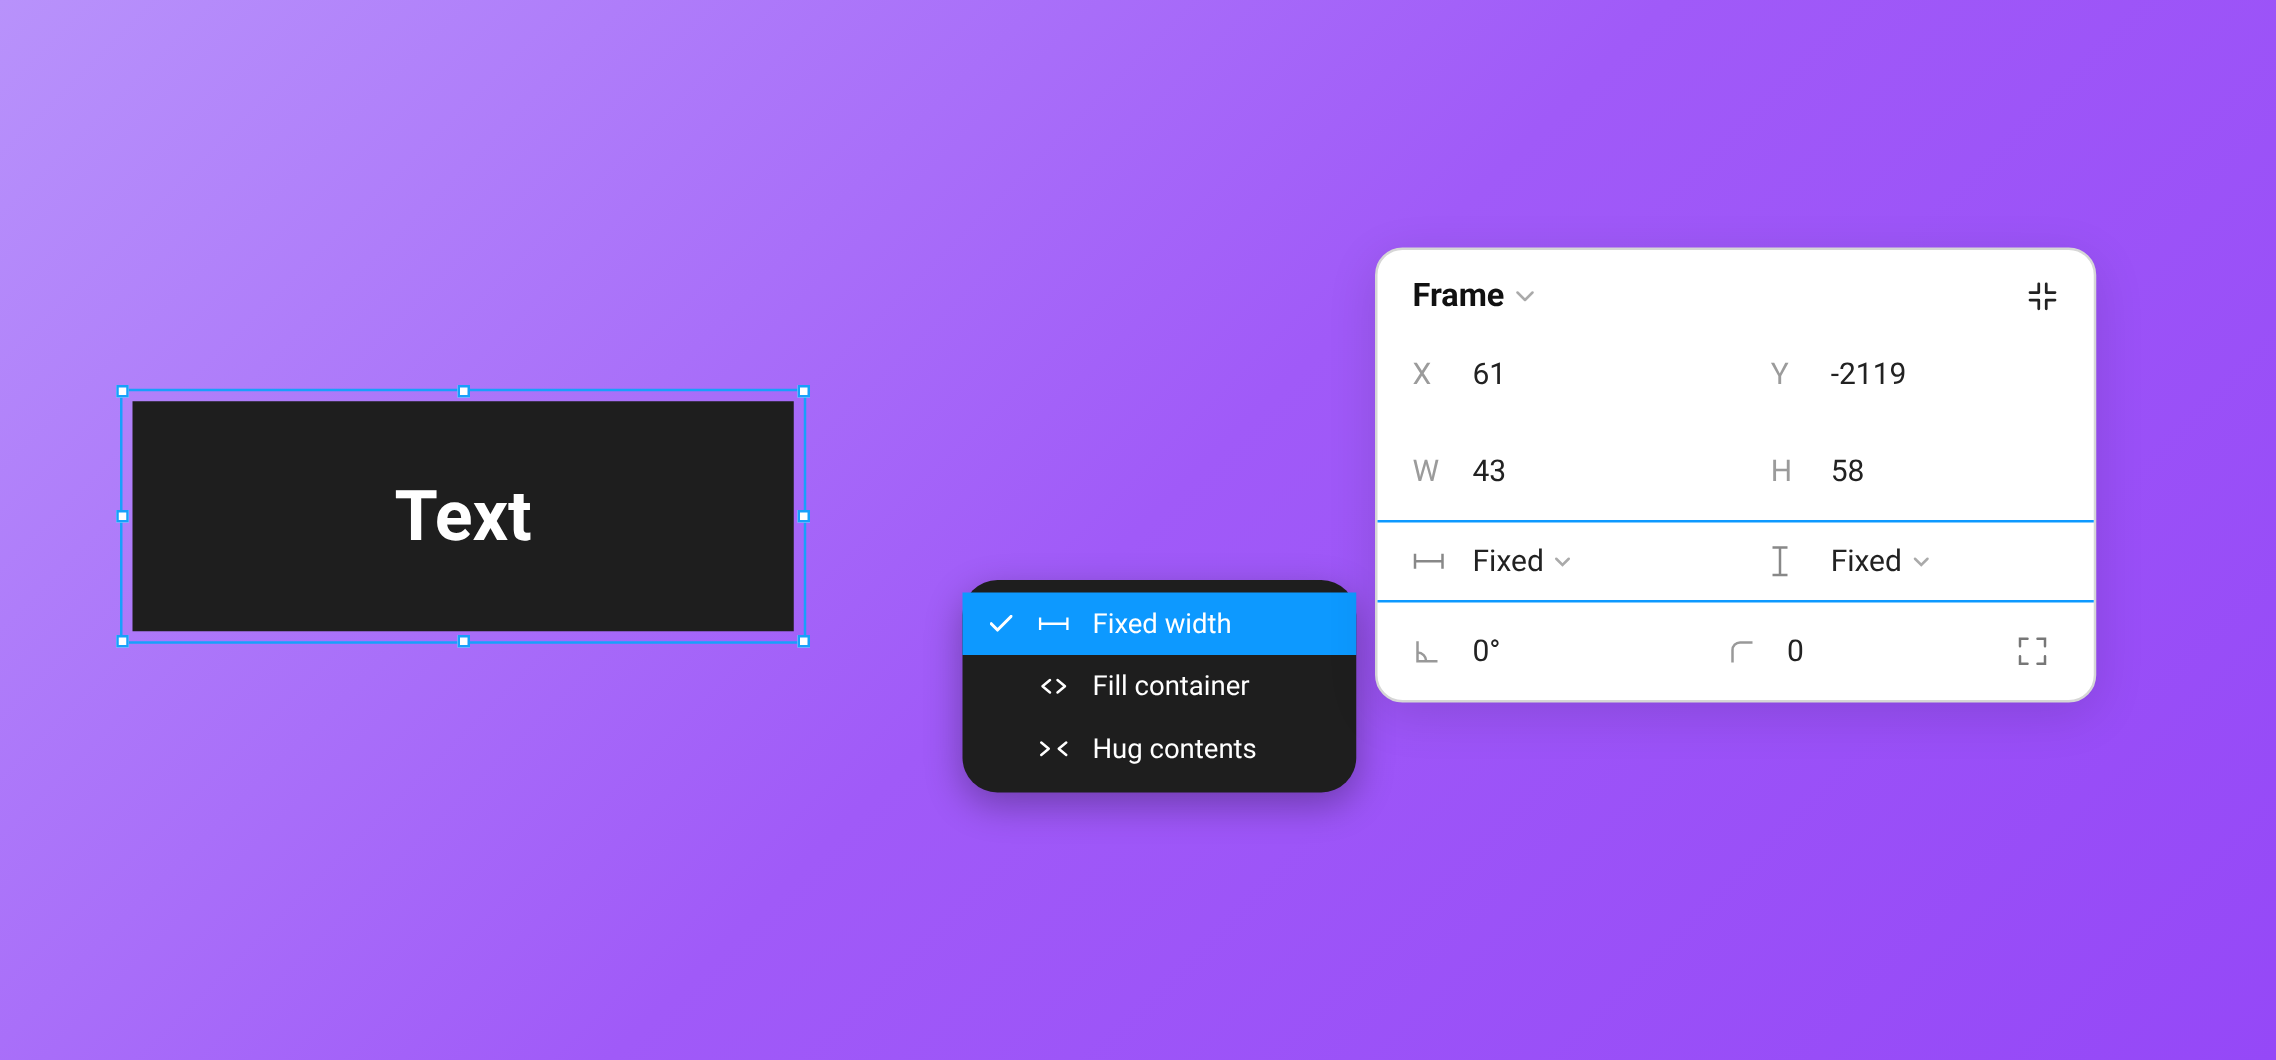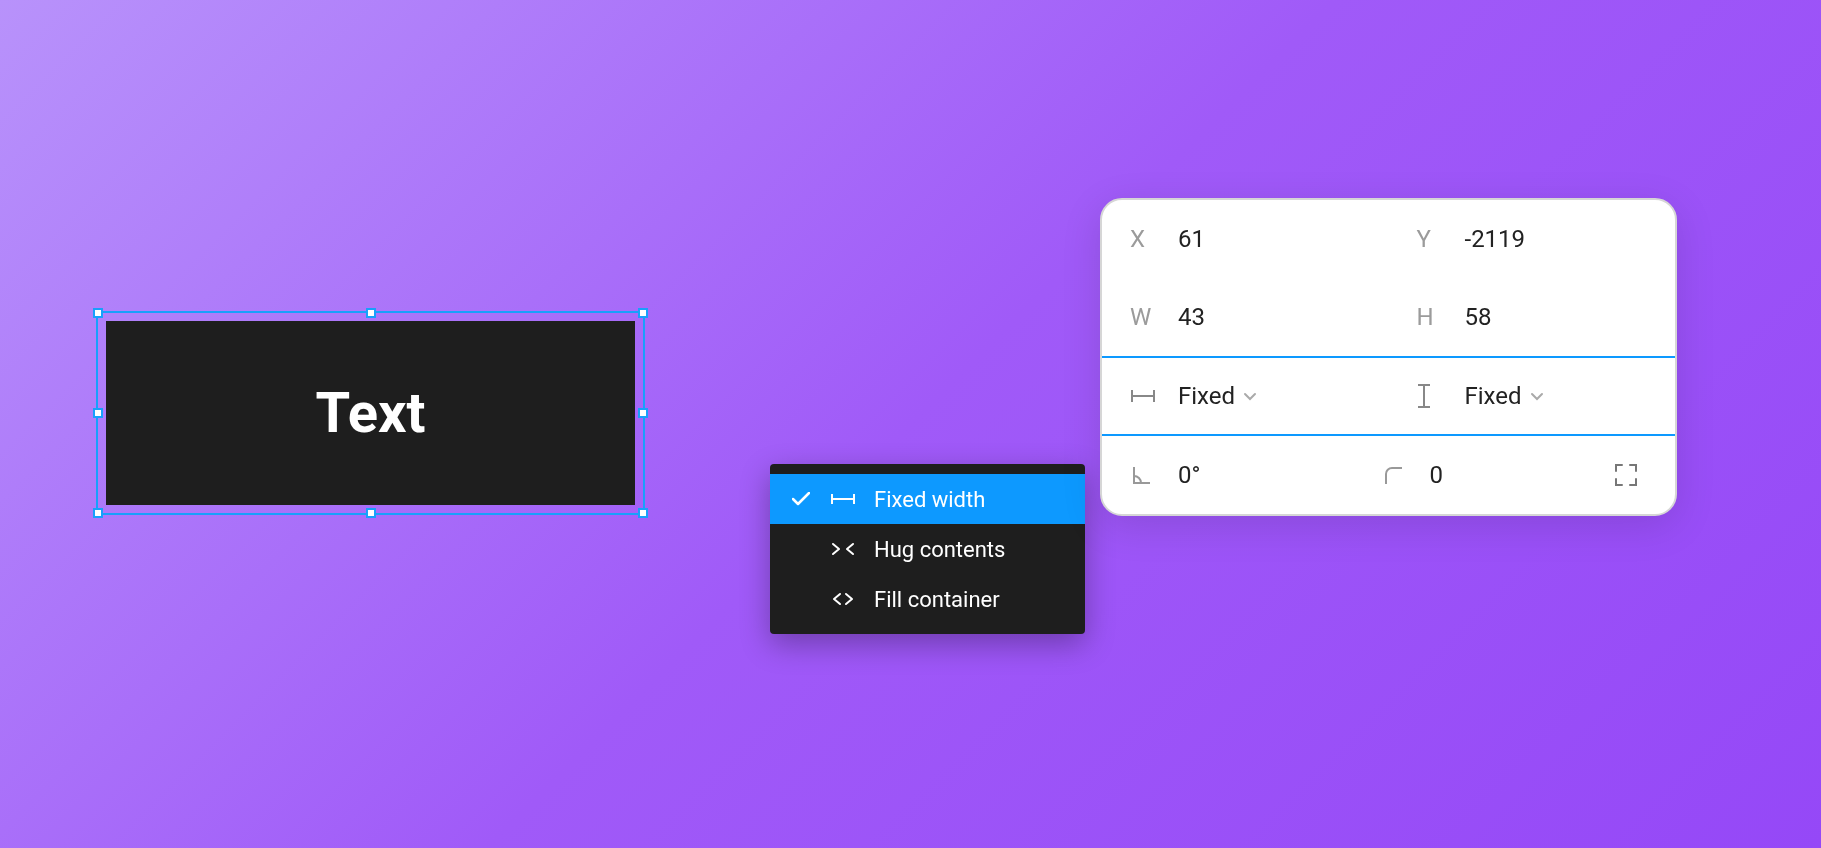--- a/index.html
+++ b/index.html
@@ -50,21 +50,21 @@
     .handle.lm { left: -5px; top: 50%; transform: translateY(-50%); }
     .handle.rm { right: -5px; top: 50%; transform: translateY(-50%); }
 
     
     .context-menu {
       position: absolute;
       left: 770px;
       top: 464px;
       width: 315px;
       background: #1e1e1e;
-      border-radius: 4px;
+      border-radius: 28px;
       padding: 10px 0;
       box-shadow: 0 10px 30px rgba(0,0,0,0.3);
     }
     .context-item {
       display: flex;
       align-items: center;
       height: 50px;
       padding: 0 20px;
       color: #ffffff;
       font-size: 22px;
@@ -148,21 +148,21 @@
       color: #222;
     }
     .sizing-section {
       grid-column: 1 / span 2;
       border-top: 2px solid #0d99ff;
       border-bottom: 2px solid #0d99ff;
       display: grid;
       grid-template-columns: 1fr 1fr;
     }
     .sizing-section .props-row {
-      height: 76px;
+      height: 62px;
     }
     .dropdown-value {
       font-size: 24px;
       color: #222;
       display: flex;
       align-items: center;
       gap: 8px;
     }
     .bottom-section {
       grid-column: 1 / span 2;
@@ -208,37 +208,52 @@
       <svg width="24" height="12" viewBox="0 0 24 12">
           <path d="M1 1 V11 M23 1 V11 M1 6 H23" stroke="#fff" stroke-width="2" fill="none"></path>
         </svg>
     </span>
     <span class="context-label">Fixed width</span>
   </div>
   <div class="context-item">
     <span class="context-check"></span>
     <span class="context-icon">
       <svg width="24" height="14" viewBox="0 0 24 14">
-          <path d="M2 2 L8 7 L2 12 M22 2 L16 7 L22 12" stroke="#fff" stroke-width="2" fill="none" stroke-linecap="round" stroke-linejoin="round"></path>
-        </svg>
-    </span>
-    <span class="context-label">Hug contents</span>
+          <path d="M9 2 L3 7 L9 12 M15 2 L21 7 L15 12" stroke="#fff" stroke-width="2" fill="none" stroke-linecap="round" stroke-linejoin="round"></path>
+        </svg>
+    </span>
+    <span class="context-label">Fill container</span>
   </div>
   <div class="context-item">
     <span class="context-check"></span>
     <span class="context-icon">
       <svg width="24" height="14" viewBox="0 0 24 14">
-          <path d="M9 2 L3 7 L9 12 M15 2 L21 7 L15 12" stroke="#fff" stroke-width="2" fill="none" stroke-linecap="round" stroke-linejoin="round"></path>
-        </svg>
-    </span>
-    <span class="context-label">Fill container</span>
+          <path d="M2 2 L8 7 L2 12 M22 2 L16 7 L22 12" stroke="#fff" stroke-width="2" fill="none" stroke-linecap="round" stroke-linejoin="round"></path>
+        </svg>
+    </span>
+    <span class="context-label">Hug contents</span>
   </div>
 </div>
 
 <div class="props-panel">
+  <div class="props-header">
+    <div class="props-title-block">
+      <span class="props-title">Frame</span>
+      <span class="chevron">
+        <svg width="16" height="10" viewBox="0 0 16 10">
+            <path d="M2 2 L8 8 L14 2" stroke="#aaa" stroke-width="2" fill="none" stroke-linecap="round" stroke-linejoin="round"></path>
+          </svg>
+      </span>
+    </div>
+    <span class="collapse-icon">
+      <svg width="26" height="26" viewBox="0 0 26 26">
+        <path d="M3 10 H10 V3 M23 10 H16 V3 M3 16 H10 V23 M23 16 H16 V23" stroke="#222" stroke-width="2.2" fill="none" stroke-linecap="round" stroke-linejoin="round"></path>
+      </svg>
+    </span>
+  </div>
 
   <div class="props-grid">
 
     <div class="props-row">
       <span class="field-label">X</span>
       <span class="field-value">61</span>
     </div>
 
     <div class="props-row">
       <span class="field-label">Y</span>

